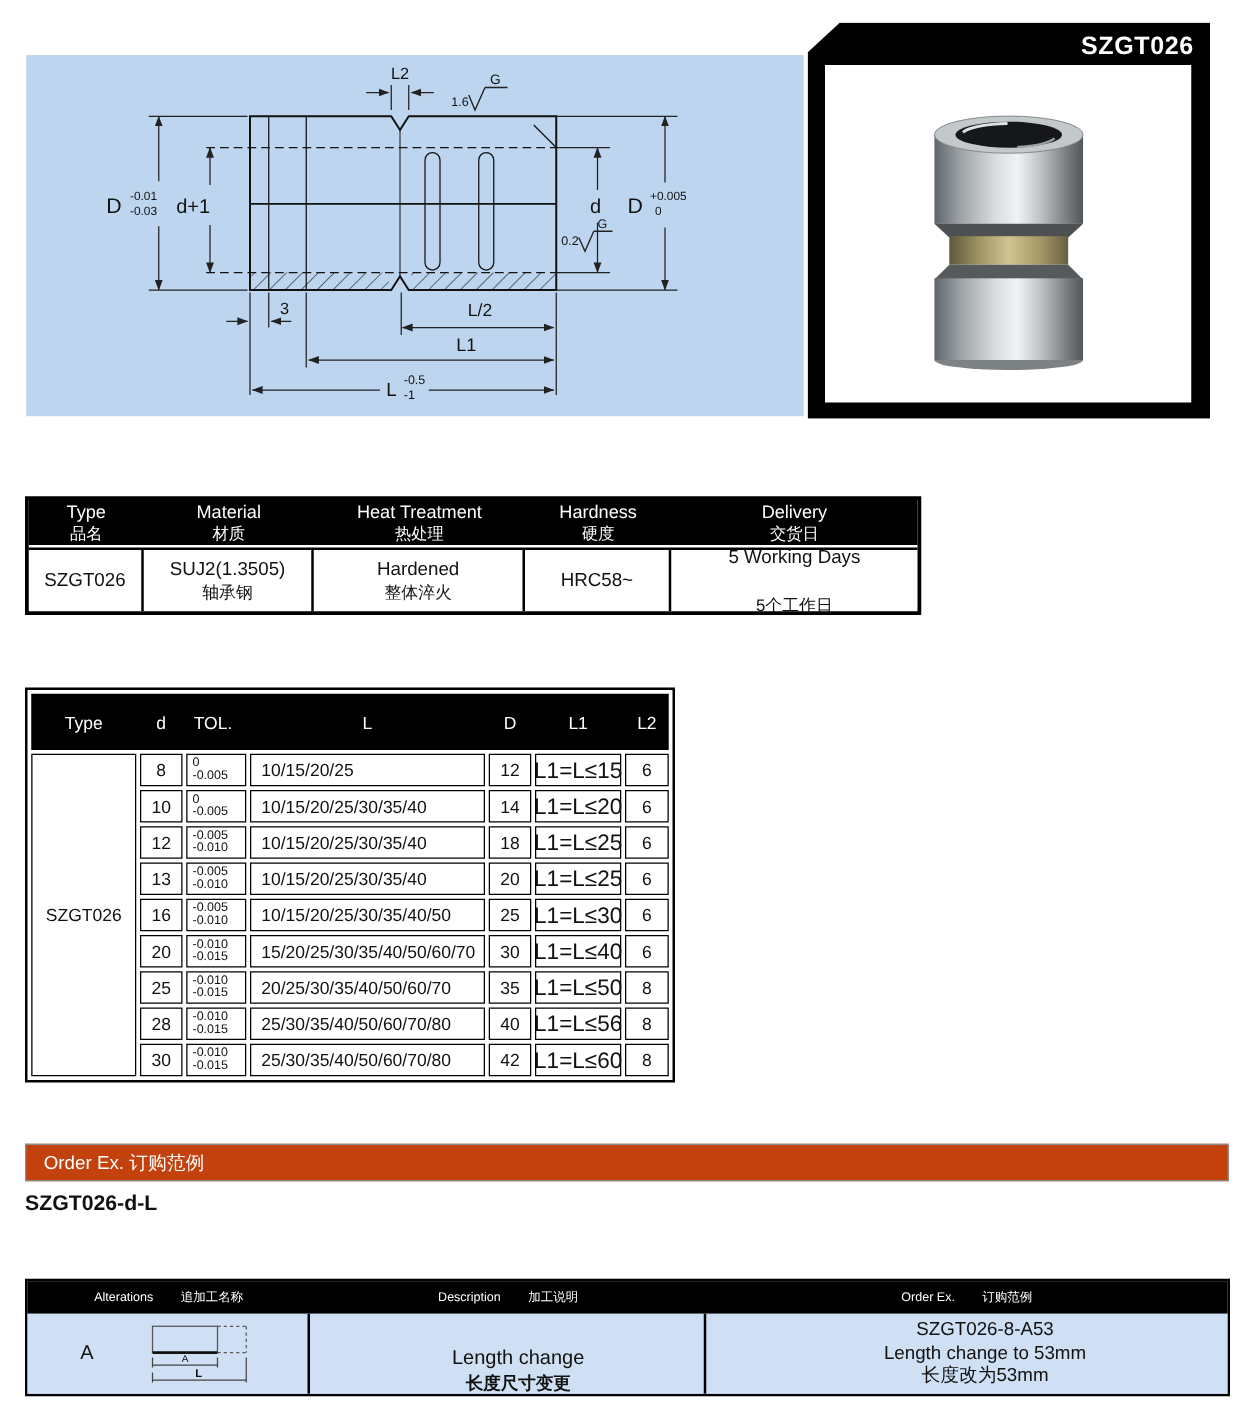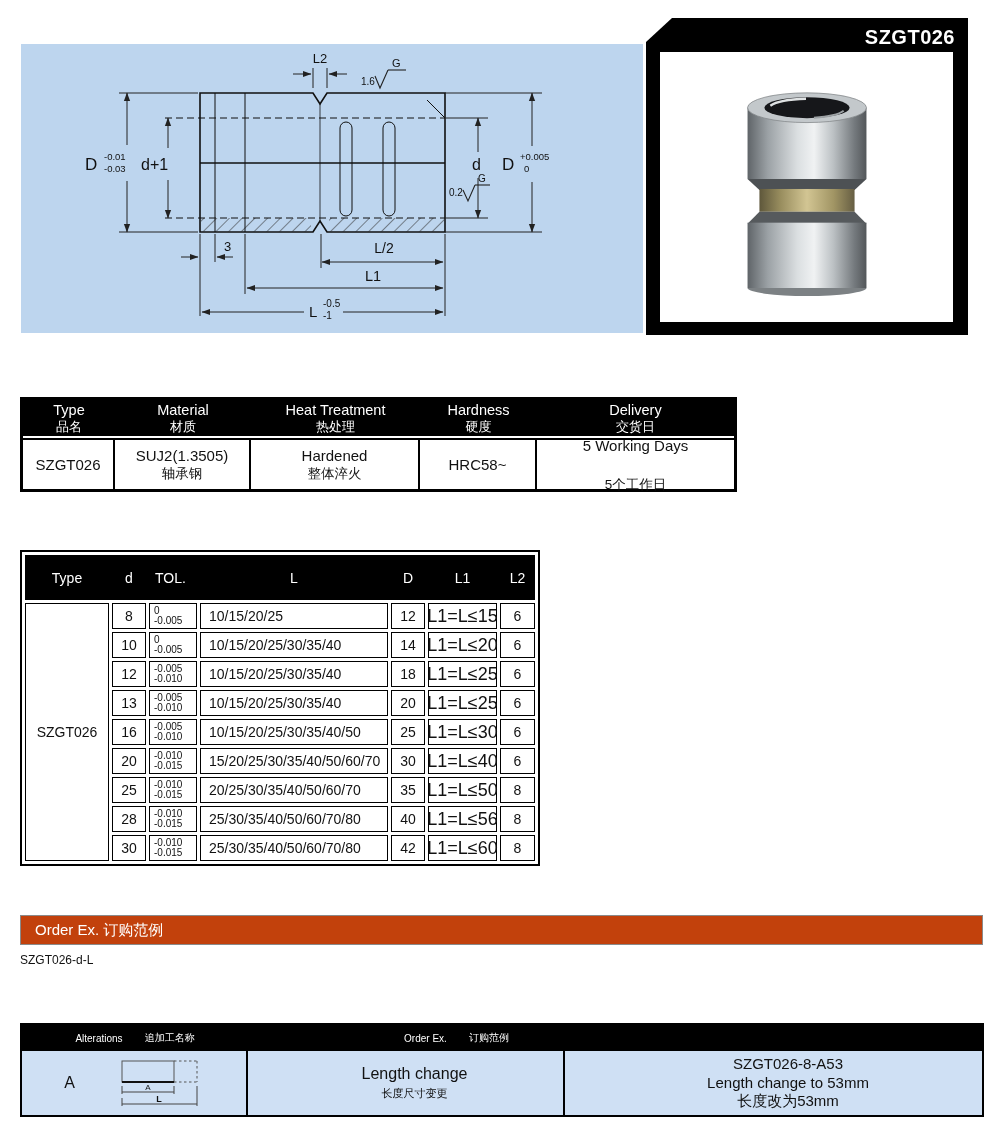--- a/index.html
+++ b/index.html
@@ -38,34 +38,34 @@
   .spec-body .cell{border:1.5px solid #000;display:flex;align-items:center;justify-content:center;font-size:14px;box-sizing:border-box;background:#fff;}
   .spec-body .type-cell{grid-row:1 / span 9;font-size:14px;}
   .spec-body .tol{flex-direction:column;align-items:flex-start;justify-content:center;padding-left:4px;font-size:10px;line-height:10.5px;}
   .spec-body .lcell{justify-content:flex-start;padding-left:8px;}
   .spec-body .l1cell{font-size:18px;}
 
   
   .order-bar{position:absolute;left:20px;top:915px;width:963px;height:30px;background:#c2410c;border:1px solid #8a8a8a;
     box-sizing:border-box;display:flex;align-items:center;color:#fff;font-size:15px;}
   .order-bar .t{padding-left:14px;}
-  .order-example{position:absolute;left:20px;top:953px;font-size:12px;color:#111;}
+  .order-example{position:absolute;left:20px;top:953px;font-size:17px;color:#111;font-weight:bold;}
 
   
   .alt-table{position:absolute;left:20px;top:1023px;width:964px;border:2px solid #000;box-sizing:border-box;background:#cfe0f4;}
   .alt-head{display:flex;background:#000;color:#fff;height:26px;align-items:center;font-size:10px;}
   .alt-head .hc{display:flex;align-items:center;justify-content:center;gap:22px;}
   .alt-body{display:flex;height:64px;background:#cfe0f4;}
   .alt-body .bc{box-sizing:border-box;border-right:2px solid #000;display:flex;align-items:center;}
   .alt-body .bc:last-child{border-right:none;}
   .a1{width:226px}.a2{width:317px}.a3{width:417px}
   .alt-code{width:95px;text-align:center;font-size:16px;}
-  .alt-desc{flex-direction:column;align-items:flex-start;justify-content:center;padding-left:18px;}
+  .alt-desc{flex-direction:column;align-items:flex-start;justify-content:flex-end;padding-left:18px;}
   .alt-desc .en{font-size:16px;line-height:20px;}
-  .alt-desc .zh{font-size:11px;line-height:18px;}
+  .alt-desc .zh{font-size:14px;line-height:18px;font-weight:bold;}
   .alt-order{flex-direction:column;align-items:flex-start;justify-content:center;padding-left:29px;}
   .alt-order div{font-size:15px;line-height:18.5px;}
 
   svg text{font-family:"Liberation Sans",sans-serif;}
 </style>
 </head>
 <body>
 
 <div id="page">
 
@@ -343,20 +343,24 @@
     </span>
   </div>
   <div class="order-example">SZGT026-d-L</div>
 
   <div class="alt-table">
     <div class="alt-head">
       <div class="hc a1">
         <span>Alterations</span>
           <span>追加工名称</span>
       </div>
+      <div class="hc a2">
+        <span>Description</span>
+          <span>加工说明</span>
+      </div>
       <div class="hc a3">
         <span>Order Ex.</span>
           <span>订购范例</span>
       </div>
     </div>
     <div class="alt-body">
       <div class="bc a1">
         <div class="alt-code">A</div>
         <svg width="95" height="54" viewBox="0 0 95 54">
           <rect x="5" y="5" width="52" height="21" fill="none" stroke="#555" stroke-width="1"></rect>

